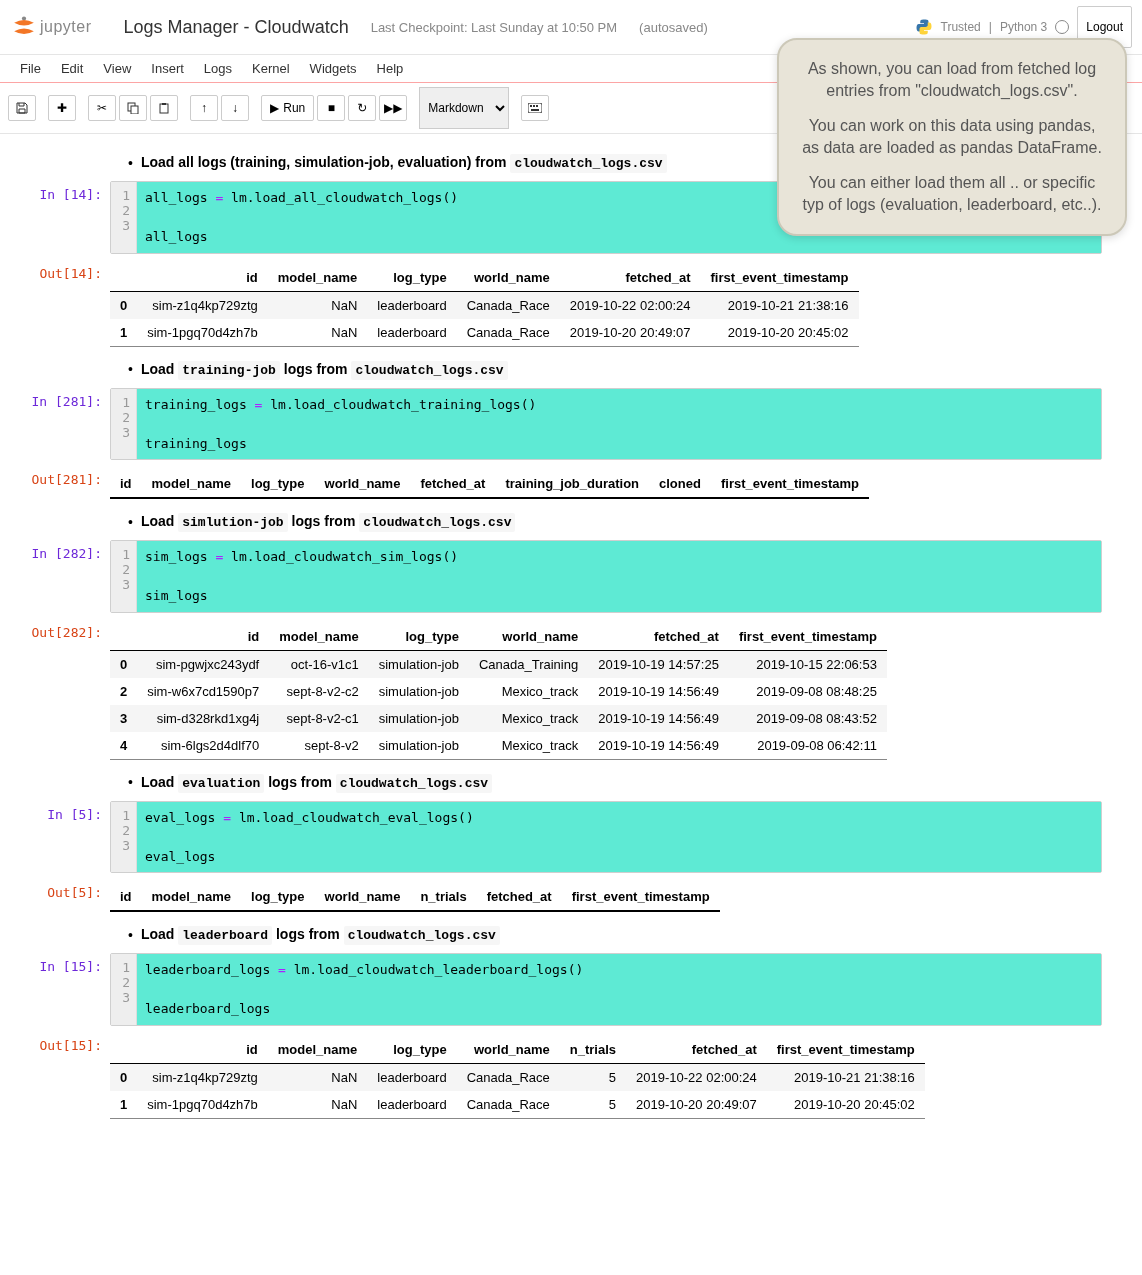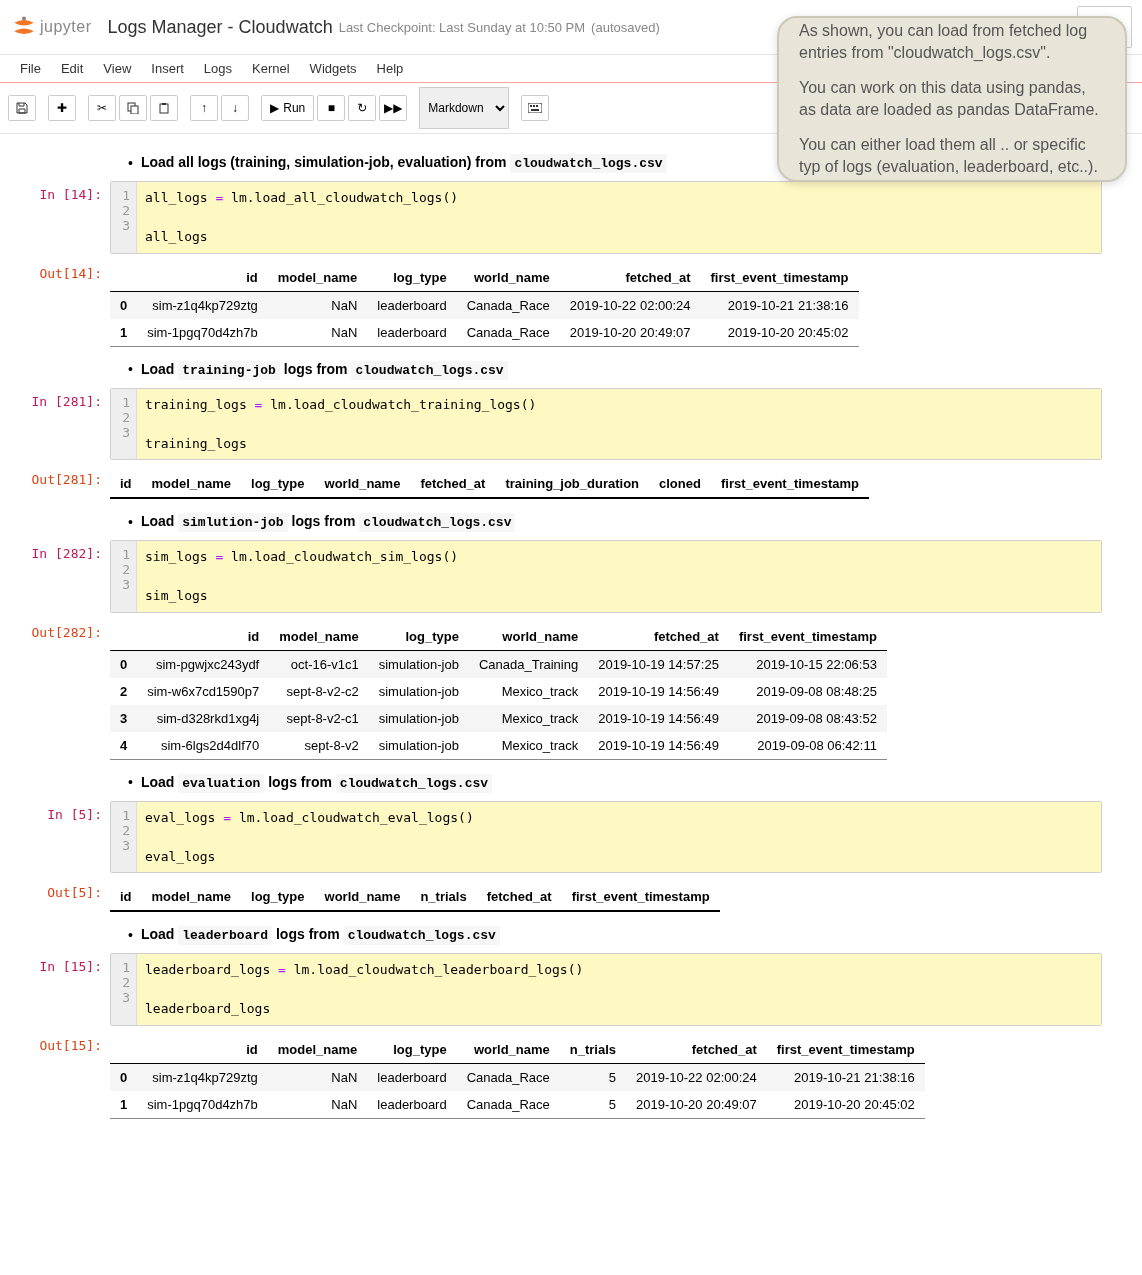--- a/index.html
+++ b/index.html
@@ -1,17 +1,17 @@
 <!DOCTYPE html>
 <html><head>
 <meta charset="utf-8">
 <style>
 * { box-sizing: border-box; margin: 0; padding: 0; }
 body { font-family: "Helvetica Neue", Helvetica, Arial, sans-serif; font-size: 14px; color: #000; background: #fff; width: 1142px; }
-.header { display: flex; align-items: center; padding: 6px 10px; border-bottom: 1px solid #e5e5e5; }
+.header { display: flex; align-items: center; padding: 6px 10px; border-bottom: 1px solid #e5e5e5; gap: 16px; }
 .jup-logo { display: flex; align-items: center; margin-right: 10px; }
 .jup-logo svg { width: 28px; height: 28px; }
 .jup-text { font-size: 16px; color: #888; letter-spacing: 0.5px; margin-left: 2px; }
 .nb-title { font-size: 18px; color: #333; margin-left: 6px; }
 .checkpoint { font-size: 13px; color: #888; margin-left: 6px; }
 .autosaved { font-size: 13px; color: #888; margin-left: 6px; }
 .header-right { margin-left: auto; display: flex; align-items: center; gap: 8px; font-size: 12px; color: #888; }
 .logout-btn { border: 1px solid #ccc; background: #fff; padding: 13px 8px; font-size: 12px; border-radius: 2px; cursor: pointer; }
 .menubar { display: flex; padding: 0 10px; border-bottom: 1px solid #fca5a5; }
 .menu-item { padding: 6px 10px; font-size: 13px; color: #333; cursor: pointer; }
@@ -21,38 +21,38 @@
 .tb-sep { width: 6px; }
 .cell-type-select { height: 42px; font-size: 12px; border: 1px solid #ccc; padding: 0 4px; min-width: 90px; }
 .nb-container { padding: 10px 40px 40px 10px; }
 .md-cell { margin: 10px 0 10px 110px; }
 .bullet-line { display: flex; align-items: center; font-size: 14px; }
 .bullet-dot { margin: 0 8px; font-size: 14px; }
 .bullet-line b { font-weight: bold; }
 .code-inline { font-family: Menlo, Monaco, "Courier New", monospace; background: #f6f6f6; padding: 2px 4px; font-size: 13px; border-radius: 2px; }
 .code-cell { display: flex; margin: 6px 0; }
 .prompt { width: 100px; text-align: right; padding: 6px 8px 0 0; font-family: Menlo, Monaco, monospace; font-size: 13px; flex-shrink: 0; }
-.prompt.in { color: #be185d; }
+.prompt.in { color: #6d28d9; }
 .prompt.out { color: #D84315; }
 .code-input { flex: 1; border: 1px solid #cfcfcf; border-radius: 2px; background: #f7f7f7; display: flex; }
 .gutter { background: #eeeeee; border-right: 1px solid #ddd; padding: 6px 6px; font-family: Menlo, monospace; font-size: 13px; color: #999; text-align: right; min-width: 26px; }
-.code-lines { padding: 6px 8px; font-family: Menlo, Monaco, monospace; font-size: 13px; white-space: pre; line-height: 1.5; flex: 1; background: #fef9c3; }
+.code-lines { padding: 6px 8px; font-family: Menlo, Monaco, monospace; font-size: 13px; white-space: pre; line-height: 1.5; flex: 1; background: #5eead4; }
 .code-lines .op { color: #AA22FF; }
 .code-lines .var { color: #000; }
 .output-area { display: flex; margin: 2px 0 14px 0; }
 .output-body { flex: 1; }
 .df-table { border-collapse: collapse; font-size: 13px; margin-top: 4px; }
 .df-table th { font-weight: bold; text-align: right; padding: 6px 10px; border-bottom: 1px solid #000; }
 .df-table td { text-align: right; padding: 6px 10px; }
 .df-table th.idx, .df-table td.idx { font-weight: bold; }
 .df-table tr.even td { background: #f5f5f5; }
 .df-table thead tr { border-bottom: 1px solid #000; }
 .df-table tbody { border-bottom: 1px solid #888; }
 .df-empty thead tr { border-bottom: 2px solid #000; }
-.tooltip-box { position: absolute; top: 16px; right: 15px; width: 350px; background: #e8e4d8; border: 2px solid #ccc8b8; border-radius: 20px; padding: 2px 20px; font-size: 16px; color: #555; line-height: 1.4; box-shadow: 0 2px 8px rgba(0,0,0,0.15); z-index: 100; }
+.tooltip-box { position: absolute; top: 38px; right: 15px; width: 350px; background: #e8e4d8; border: 2px solid #ccc8b8; border-radius: 20px; padding: 18px 20px; font-size: 16px; color: #555; text-align: center; line-height: 1.4; box-shadow: 0 2px 8px rgba(0,0,0,0.15); z-index: 100; }
 .tooltip-box p { margin-bottom: 12px; }
 .tooltip-box p:last-child { margin-bottom: 0; }
 .kernel-ind { width: 14px; height: 14px; border: 1px solid #888; border-radius: 50%; }
 .py-icon { width: 18px; height: 18px; }
 </style>
 </head>
 <body>
 
 <div class="tooltip-box">
   <p>As shown, you can load from fetched log entries from "cloudwatch_logs.csv".</p>

